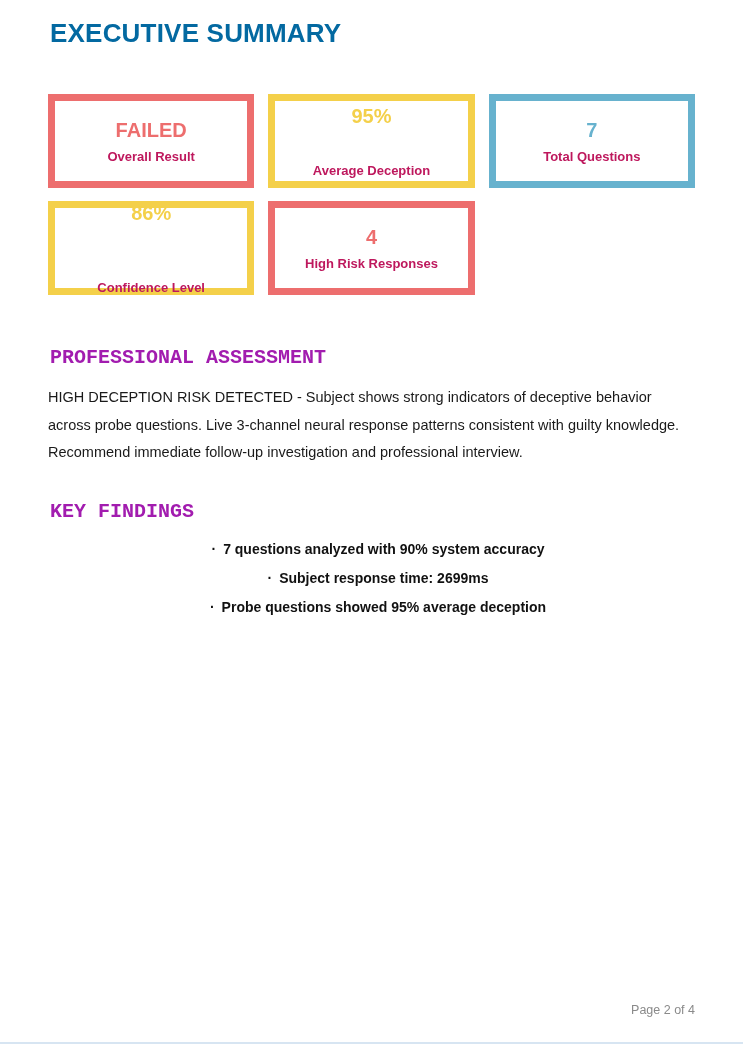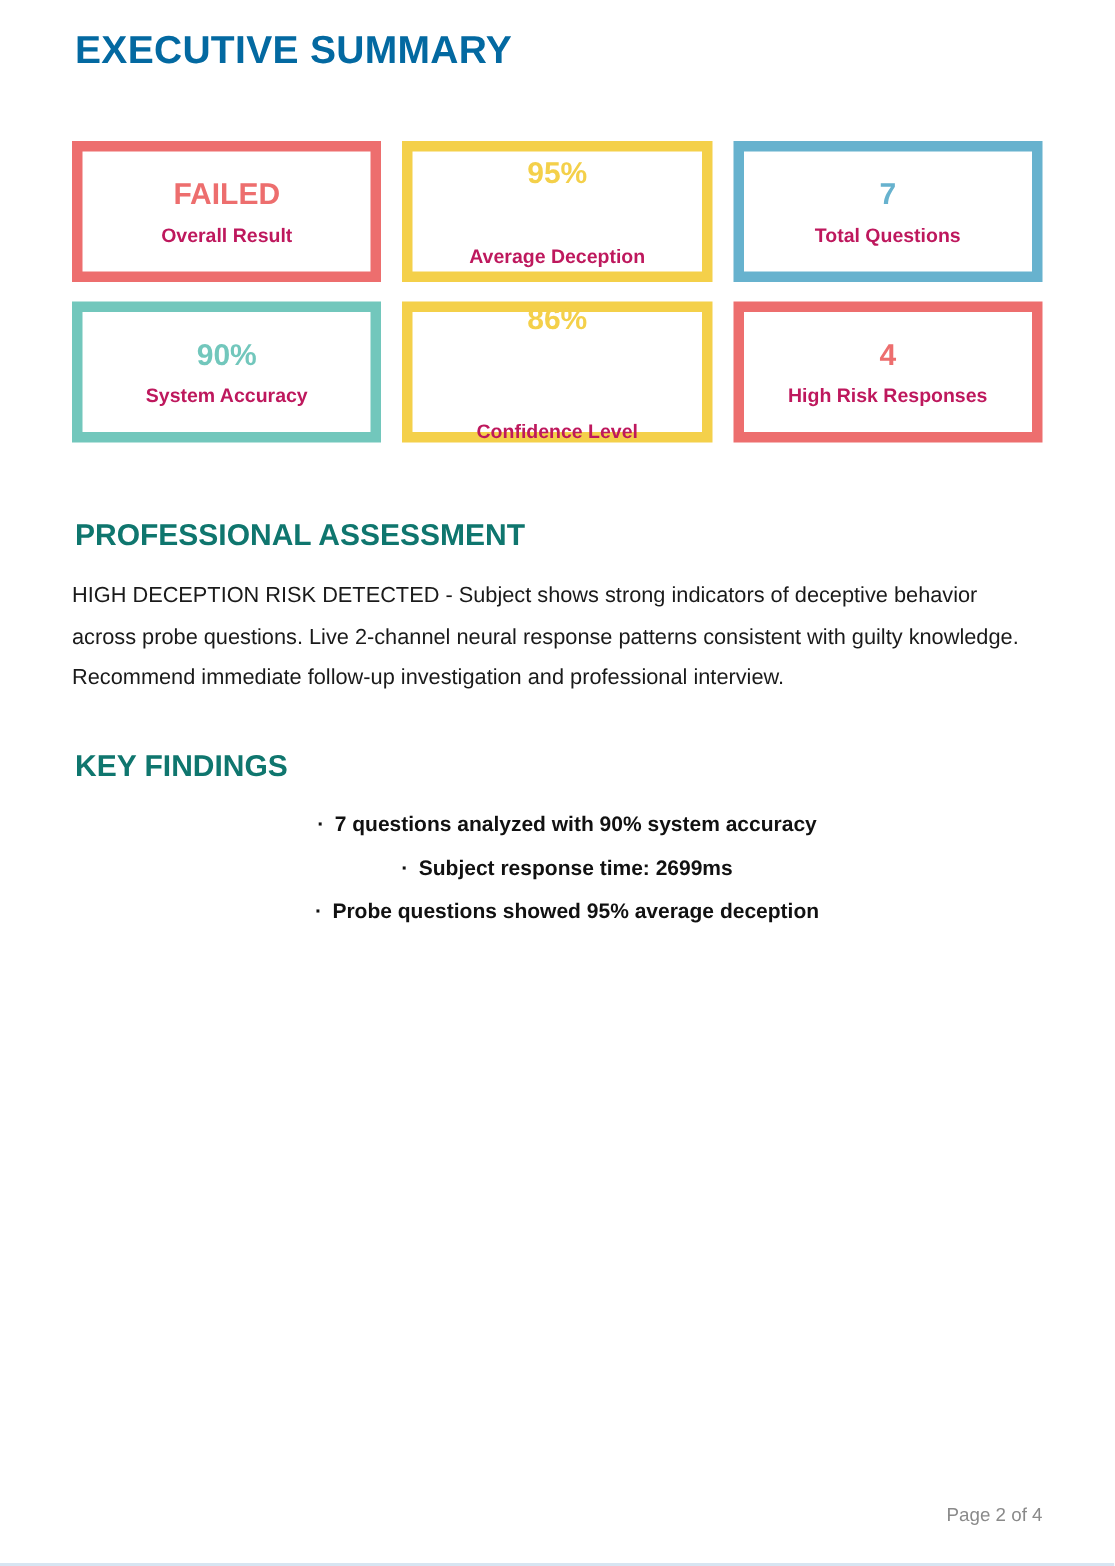--- a/index.html
+++ b/index.html
@@ -47,23 +47,24 @@
   .stat-label {
     margin-top: 10px;
     font-size: 13px;
     font-weight: bold;
     color: #be185d;
     line-height: 1;
   }
   .section-heading {
     font-size: 20px;
     font-weight: bold;
-    color: #0f766e;
+    color: #a21caf;
     margin: 0 0 0 2px;
     line-height: 1.05;
+    font-family: Liberation Mono, monospace;
   }
   .assessment-section { margin-top: 52px; }
   .assessment-body {
     margin-top: 16px;
     font-size: 14.5px;
     line-height: 27.5px;
     color: #1a1a1a;
     max-width: 650px;
   }
   .findings-section { margin-top: 34px; }
@@ -115,37 +116,33 @@
         <div class="stat-label">Overall Result</div>
       </div>
       <div class="stat-card" style="border-color: rgb(244, 208, 74); gap: 28px;">
         <div class="stat-value" style="color: rgb(244, 208, 74);">95%</div>
         <div class="stat-label">Average Deception</div>
       </div>
       <div class="stat-card" style="border-color: rgb(103, 178, 206);">
         <div class="stat-value" style="color: rgb(103, 178, 206);">7</div>
         <div class="stat-label">Total Questions</div>
       </div>
-      <div class="stat-card" style="border-color: rgb(114, 199, 188);">
-        <div class="stat-value" style="color: rgb(114, 199, 188);">90%</div>
-        <div class="stat-label">System Accuracy</div>
-      </div>
       <div class="stat-card" style="border-color: rgb(244, 208, 74); gap: 48px;">
         <div class="stat-value" style="color: rgb(244, 208, 74);">86%</div>
         <div class="stat-label">Confidence Level</div>
       </div>
       <div class="stat-card" style="border-color: rgb(237, 110, 110);">
         <div class="stat-value" style="color: rgb(237, 110, 110);">4</div>
         <div class="stat-label">High Risk Responses</div>
       </div>
     </div>
 
     <div class="assessment-section">
       <h2 class="section-heading">PROFESSIONAL ASSESSMENT</h2>
-      <p class="assessment-body">HIGH DECEPTION RISK DETECTED - Subject shows strong indicators of deceptive behavior across probe questions. Live 2-channel neural response patterns consistent with guilty knowledge. Recommend immediate follow-up investigation and professional interview.</p>
+      <p class="assessment-body">HIGH DECEPTION RISK DETECTED - Subject shows strong indicators of deceptive behavior across probe questions. Live 3-channel neural response patterns consistent with guilty knowledge. Recommend immediate follow-up investigation and professional interview.</p>
     </div>
 
     <div class="findings-section">
       <h2 class="section-heading">KEY FINDINGS</h2>
       <ul class="findings-list">
         <li>7 questions analyzed with 90% system accuracy</li>
         <li>Subject response time: 2699ms</li>
         <li>Probe questions showed 95% average deception</li>
       </ul>
     </div>

